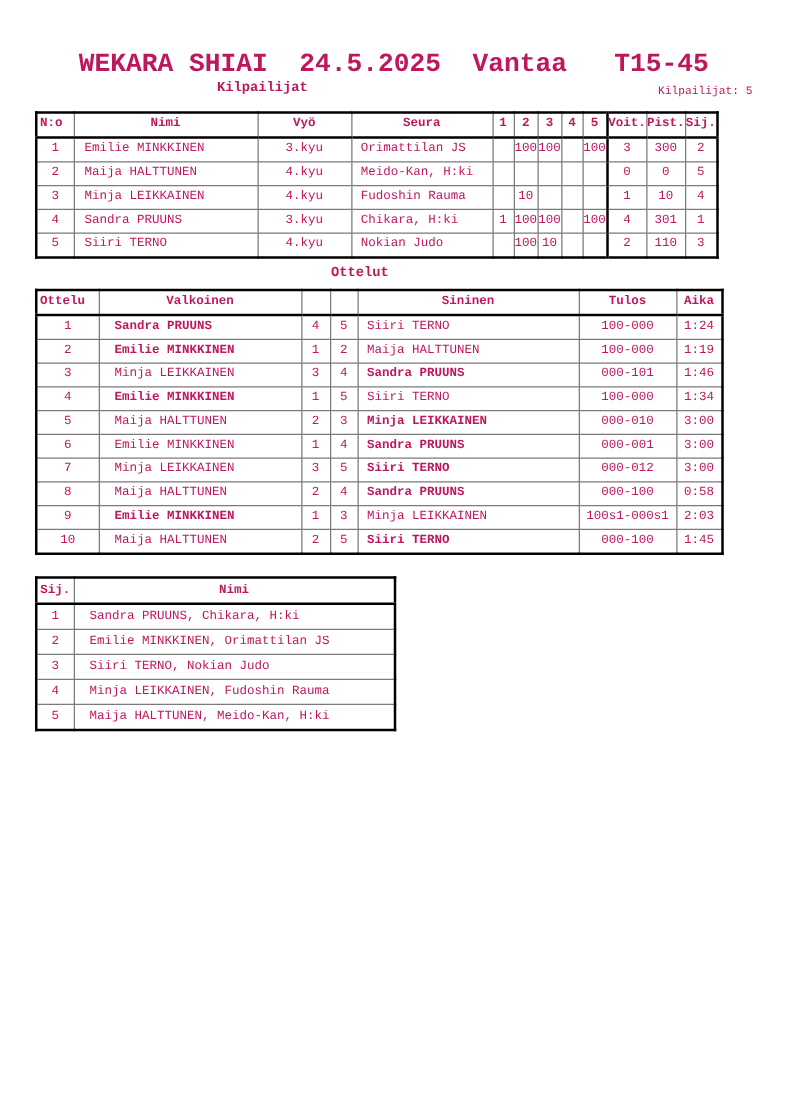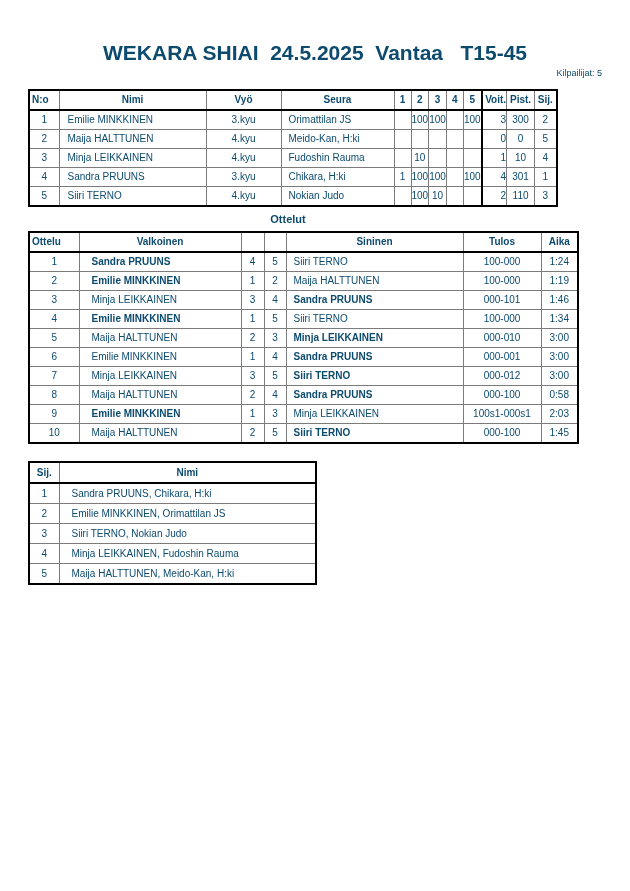--- a/index.html
+++ b/index.html
@@ -1,18 +1,18 @@
 <!DOCTYPE html>
 <html><head>
 <meta charset="utf-8">
 <style>
   html,body{margin:0;padding:0;background:#fff;}
   .page{
     position:relative;width:630px;height:679px;background:#ffffff;
-    font-family:Liberation Sans, sans-serif;color:#0c4a6e;overflow:hidden;
+    font-family:Liberation Mono, monospace;color:#be185d;overflow:hidden;
   }
   .title{
     position:absolute;top:41px;left:0;width:630px;text-align:center;
     font-size:21px;font-weight:bold;white-space:pre;line-height:24px;
   }
   .section-heading{
     position:absolute;font-size:11px;font-weight:bold;text-align:center;line-height:15px;
   }
   .subtitle{top:64px;left:28px;width:364px;}
   .matches-heading{top:212px;left:28px;width:520px;}
@@ -33,30 +33,31 @@
   thead th{border-bottom:2px solid #000;}
   .t1{top:89px;left:28px;}
   .t2{top:231px;left:28px;}
   .t3{top:461px;left:28px;}
   .t3 td,.t3 th{height:19px;line-height:19px;}
   .c{text-align:center;}
   .l{text-align:left;padding-left:8px;}
   .l2{text-align:left;padding-left:12px;}
   .l7{text-align:left;padding-left:7px;margin-left:27px;}
   .hl{text-align:left;padding-left:2px;}
-  .thickL{border-left:2px solid #000;text-align:right;}
+  .thickL{border-left:2px solid #000;}
   .winner{font-weight:bold;}
 </style>
 </head>
 <body>
 
 <div class="page">
 
   <div class="title">WEKARA SHIAI  24.5.2025  Vantaa   T15-45</div>
 
+  <div class="section-heading subtitle">Kilpailijat</div>
 
   <div class="count-label">Kilpailijat: 5</div>
 
   <table class="t1">
     <colgroup>
       <col style="width:30px">
         <col style="width:147px">
         <col style="width:75px">
         <col style="width:113px">
       <col style="width:17px">

